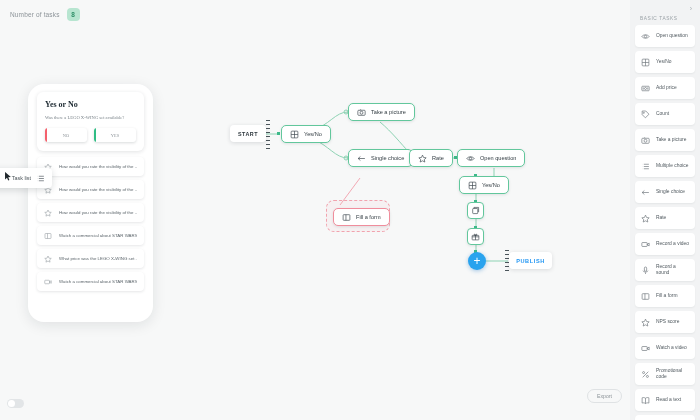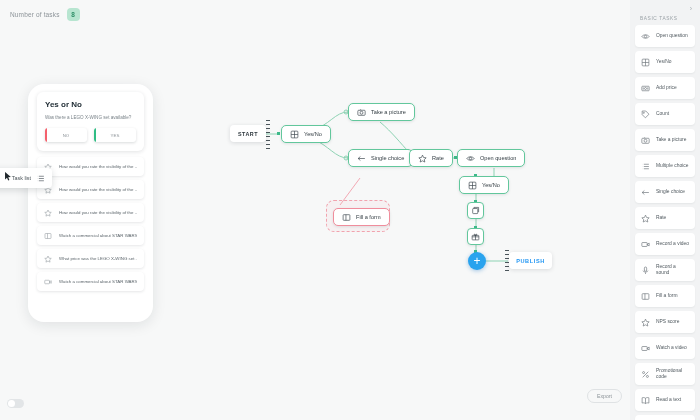--- a/index.html
+++ b/index.html
@@ -26,20 +26,21 @@
   .phone {
     position: absolute; left: 28px; top: 84px;
     width: 125px; height: 238px;
     background: #fff; border-radius: 16px;
     box-shadow: 0 3px 14px rgba(20,30,40,.10);
   }
   .phone-inner { position: absolute; inset: 8px 9px 10px 9px; display: flex; flex-direction: column; gap: 6px; }
   .qcard {
     background: #fff; border-radius: 6px; padding: 8px 8px 9px 8px;
     box-shadow: 0 1px 4px rgba(20,30,40,.13);
+    font-family: Liberation Serif, serif;
   }
   .qcard-title { font-size: 8px; font-weight: bold; color: #1d2a32; margin-bottom: 6px; }
   .qcard-sub { font-size: 4.6px; color: #7b848a; margin-bottom: 8px; }
   .yn-row { display: flex; gap: 7px; }
   .yn-btn {
     flex: 1; height: 14px; border-radius: 3px; background: #fff;
     box-shadow: 0 1px 3px rgba(20,30,40,.16);
     display: flex; align-items: center; justify-content: center;
     font-size: 4.4px; color: #8d9499; position: relative; overflow: hidden;
   }

